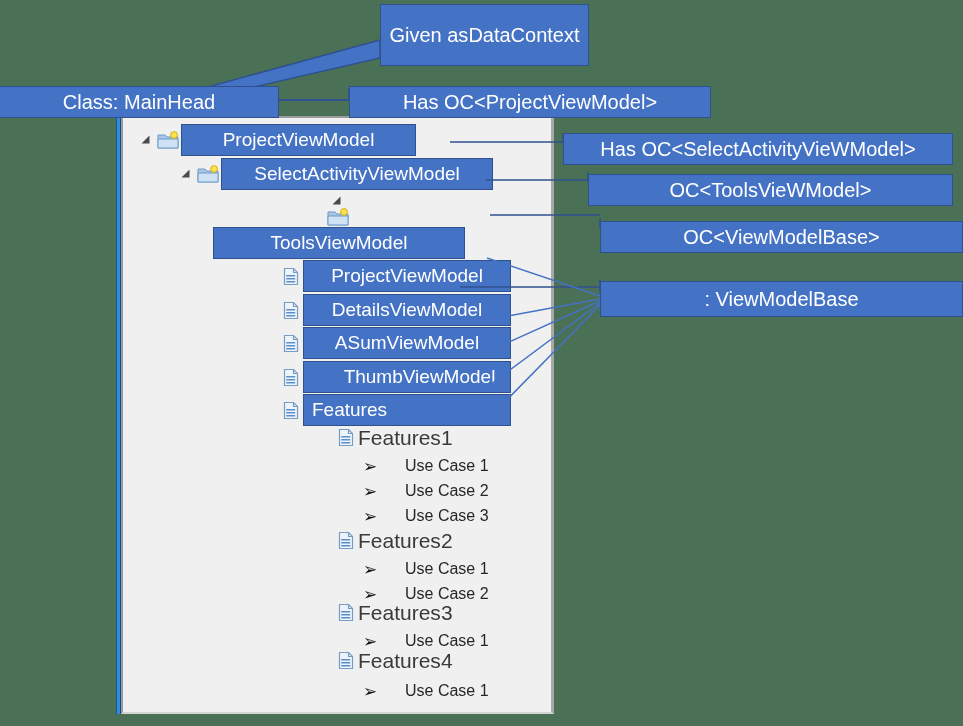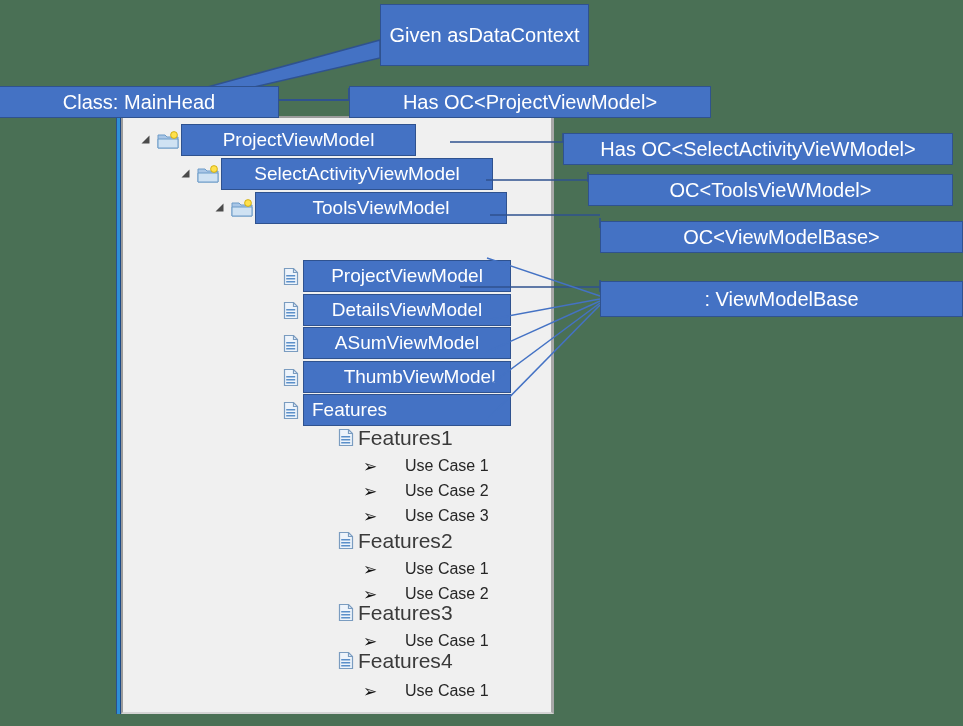--- a/index.html
+++ b/index.html
@@ -236,21 +236,21 @@
           <span class="folder-icon">
             <svg viewBox="0 0 22 19" width="22" height="19">
               <path d="M1 4 L1 17 L21 17 L21 6 L10 6 L8 4 Z" fill="#a9c6e6" stroke="#6d9bc8" stroke-width="1"></path>
               <path d="M1 8 L21 8 L21 17 L1 17 Z" fill="#cfe2f3" stroke="#6d9bc8" stroke-width="1"></path>
               <circle cx="17" cy="4" r="3.4" fill="#ffe14d" stroke="#c9a400" stroke-width="0.8"></circle>
             </svg>
           </span>
           <span class="hl" style="width:272px;">SelectActivityViewModel</span>
         </div>
 
-        <div class="row" style="left:90px; top:76px;">
+        <div class="row" style="left:90px; top:76px;flex-direction:column;">
           <span class="twisty">
             <svg viewBox="0 0 14 14" width="14" height="14">
                 <path d="M2.5 10.5 L10.5 2.5 L10.5 10.5 Z" fill="#4b4b4b"></path>
               </svg>
           </span>
           <span class="folder-icon">
             <svg viewBox="0 0 22 19" width="22" height="19">
               <path d="M1 4 L1 17 L21 17 L21 6 L10 6 L8 4 Z" fill="#a9c6e6" stroke="#6d9bc8" stroke-width="1"></path>
               <path d="M1 8 L21 8 L21 17 L1 17 Z" fill="#cfe2f3" stroke="#6d9bc8" stroke-width="1"></path>
               <circle cx="17" cy="4" r="3.4" fill="#ffe14d" stroke="#c9a400" stroke-width="0.8"></circle>

